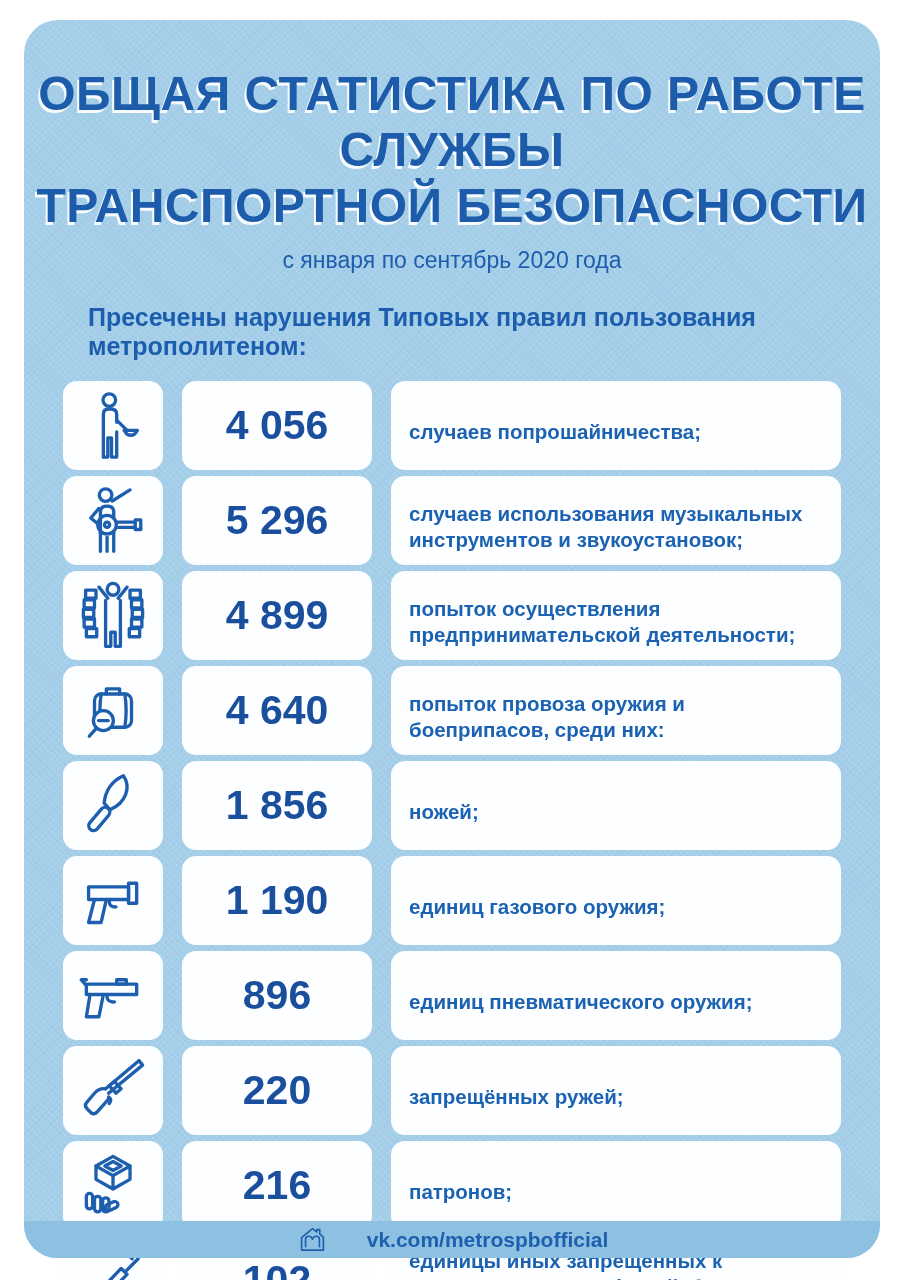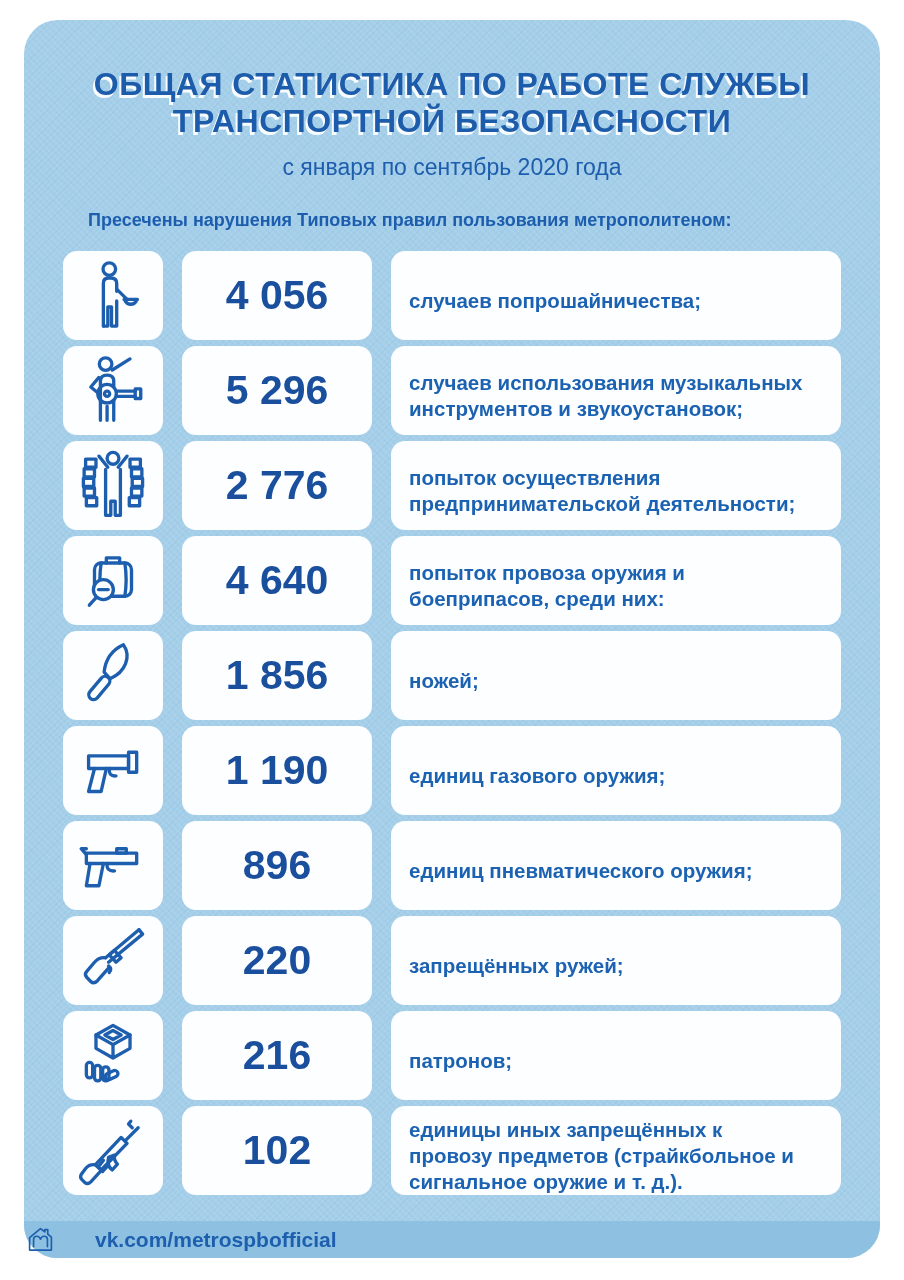--- a/index.html
+++ b/index.html
@@ -12,31 +12,31 @@
   .poster {
     position:absolute; left:24px; top:20px; width:856px; height:1238px;
     border-radius:34px;
     background:
       repeating-linear-gradient(45deg, rgba(255,255,255,.06) 0 2px, rgba(255,255,255,0) 2px 5px),
       repeating-linear-gradient(-45deg, rgba(27,95,174,.05) 0 1px, rgba(27,95,174,0) 1px 4px),
       #a5cfe9;
   }
   .page-title {
     margin:0; padding-top:46px;
-    text-align:center; font-size:32px; line-height:1.17; font-weight:700;
+    text-align:center; font-size:48px; line-height:1.17; font-weight:700;
     color:#1d5cab; letter-spacing:.5px;
     text-shadow:-2px 3px 0 rgba(255,255,255,.92);
   }
   .subtitle {
     margin-top:13px; text-align:center;
     font-size:23px; color:#1e5dad;
   }
   .section-heading {
     margin-top:29px; padding:0 64px;
-    font-size:18px; font-weight:700; color:#1c5dae;
+    font-size:25px; font-weight:700; color:#1c5dae;
   }
   .rows {
     margin-top:20px; padding:0 39px;
     display:flex; flex-direction:column; gap:6px;
   }
   .row { display:flex; gap:19px; height:89px; }
   .card { background:#fdfeff; border-radius:14px; }
   .icon-card {
     flex:0 0 100px;
     display:flex; align-items:center; justify-content:center;
@@ -51,21 +51,21 @@
     font-size:41px; font-weight:700; color:#1a4f9e;
   }
   .text-card {
     flex:1; display:flex; align-items:center;
     padding:20px 30px 8px 18px;
     font-size:20.5px; font-weight:600; color:#1c62b2; line-height:1.27;
   }
   .footer-band {
     position:absolute; left:0; right:0; bottom:0; height:37px;
     background:#8dc0e1; border-radius:0 0 33px 33px;
-    display:flex; align-items:center; justify-content:flex-start; gap:38px;
+    display:flex; align-items:center; justify-content:center; gap:38px;
     color:#1d5fae;
   }
   .footer-band svg { width:33px; height:33px; }
   .footer-band svg * { fill:none; stroke:currentColor; stroke-width:5; stroke-linecap:round; stroke-linejoin:round; }
   .vk-link { font-size:21px; font-weight:700; color:#1d5fae; }
 </style>
 </head>
 <body>
 
 <div class="poster">
@@ -133,21 +133,21 @@
           <rect x="11" y="54" width="14" height="11"></rect>
           <rect x="14" y="67" width="14" height="11"></rect>
           <rect x="73" y="15" width="14" height="11"></rect>
           <rect x="75" y="28" width="14" height="11"></rect>
           <rect x="76" y="41" width="14" height="11"></rect>
           <rect x="75" y="54" width="14" height="11"></rect>
           <rect x="72" y="67" width="14" height="11"></rect>
         </svg>
       </div>
       <div class="card num-card">
-          <span>2 776</span>
+          <span>4 899</span>
         </div>
       <div class="card text-card">
           <span>попыток осуществления предпринимательской деятельности;</span>
         </div>
     </div>
 
     <div class="row">
       <div class="card icon-card">
         <svg viewBox="0 0 100 100">
           <rect x="25" y="27" width="50" height="45" rx="9"></rect>

